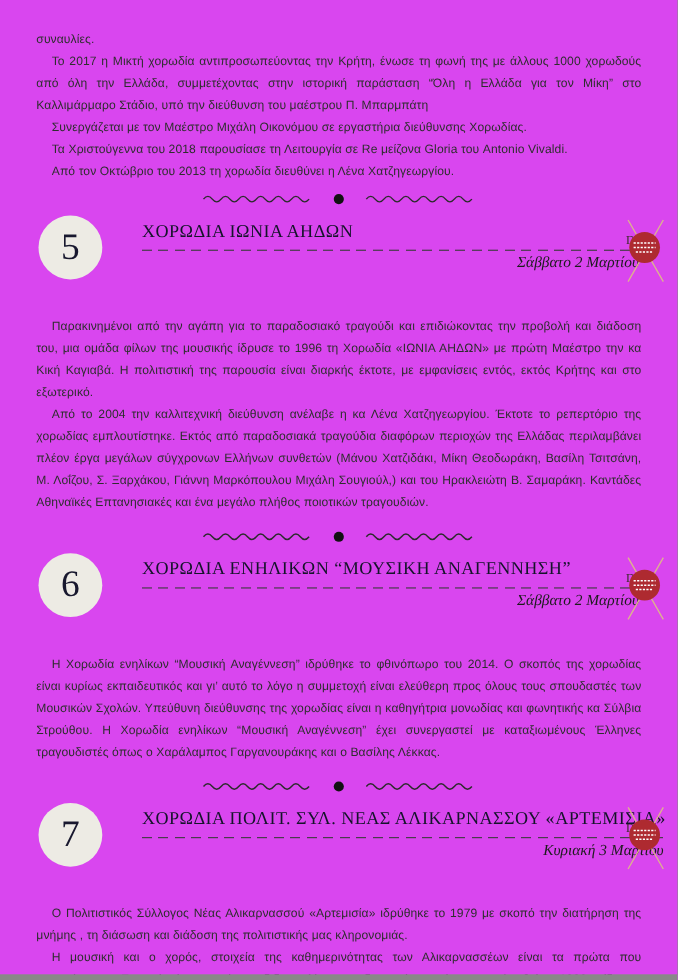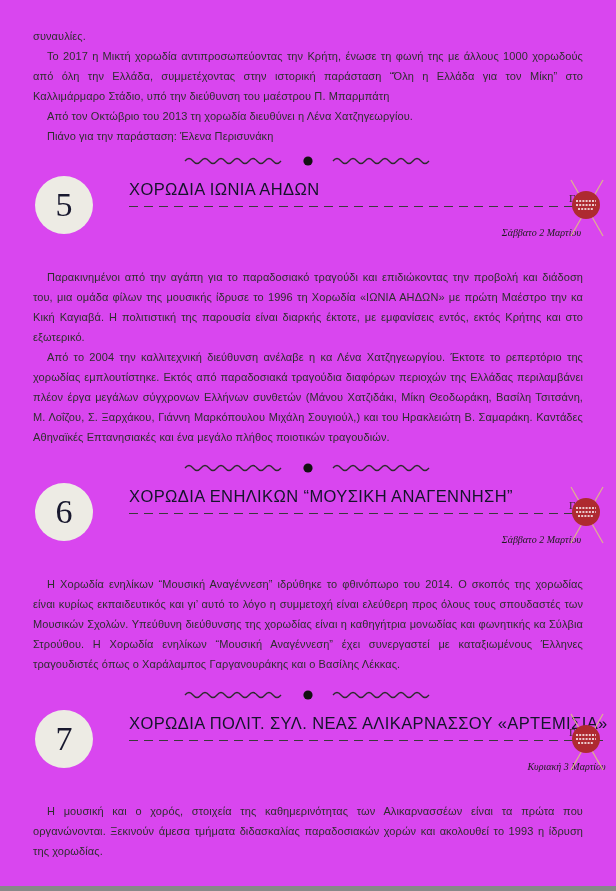--- a/index.html
+++ b/index.html
@@ -45,58 +45,59 @@
     font-family:"Liberation Serif", serif;
     font-size:34px;color:#18182e;
     margin-top:2px;
   }
   .head-main{
     flex:1;
     padding-left:36px;
     padding-top:6px;
   }
   .section-title{
-    font-family:Liberation Sans, sans-serif;
+    font-family:Liberation Serif, serif;
     font-size:16.5px;
     letter-spacing:0.4px;
     color:#14142a;
     white-space:nowrap;
   }
   .dashed-rule{
     height:1px;
     margin-top:7px;
     background:repeating-linear-gradient(90deg,#3a3a3a 0 9px,transparent 9px 15px);
   }
   .section-date{
     font-family:"Liberation Serif", serif;
     font-style:italic;
-    font-size:10px;
+    font-size:14px;
     color:#1c1c1c;
     text-align:right;
-    margin-top:20px;
+    margin-top:4px;
     padding-right:2px;
   }
   .logo{
     position:absolute;
     right:-26px;top:4px;
     width:46px;height:60px;
   }
   .section-body{margin-top:29px;}
   .spacer-small{height:6px;}
 </style>
 </head>
 <body>
 
 <div class="page">
 
   <div class="body-text">
     <p class="no-indent">συναυλίες.</p>
     <p>Το 2017 η Μικτή χορωδία αντιπροσωπεύοντας την Κρήτη, ένωσε τη φωνή της με άλλους 1000 χορωδούς από όλη την Ελλάδα, συμμετέχοντας στην ιστορική παράσταση “Όλη η Ελλάδα για τον Μίκη” στο Καλλιμάρμαρο Στάδιο, υπό την διεύθυνση του μαέστρου Π. Μπαρμπάτη</p>
+    <p>Συνεργάζεται με τον Μαέστρο Μιχάλη Οικονόμου σε εργαστήρια διεύθυνσης Χορωδίας.</p>
+    <p>Τα Χριστούγεννα του 2018 παρουσίασε τη Λειτουργία σε Re μείζονα Gloria του Antonio Vivaldi.</p>
     <p>Από τον Οκτώβριο του 2013 τη χορωδία διευθύνει η Λένα Χατζηγεωργίου.</p>
-    <p>Πιάνο για την παράσταση: Έλενα Περισυνάκη</p>
   </div>
 
   <div class="divider">
     <svg width="250" height="16" viewBox="0 0 250 16">
       <path d="M2,8 q4,-5 8,0 t8,0 t8,0 t8,0 t8,0 t8,0 t8,0 t8,0 t8,0 t8,0 t8,0 t8,0" fill="none" stroke="#2c2c2c" stroke-width="1.3"></path>
       <circle cx="125" cy="8" r="4.6" fill="#111"></circle>
       <path d="M150,8 q4,-5 8,0 t8,0 t8,0 t8,0 t8,0 t8,0 t8,0 t8,0 t8,0 t8,0 t8,0 t8,0" fill="none" stroke="#2c2c2c" stroke-width="1.3"></path>
     </svg>
   </div>
 
@@ -168,17 +169,18 @@
     </div>
     <svg class="logo" viewBox="0 0 46 60">
       <line x1="8" y1="2" x2="40" y2="58" stroke="#ddb48c" stroke-width="1.2"></line>
       <line x1="40" y1="2" x2="8" y2="58" stroke="#ddb48c" stroke-width="1.2"></line>
       <circle cx="23" cy="27" r="14" fill="#ae2a30"></circle>
       <text x="6" y="24" font-family="Liberation Serif, serif" font-size="11" fill="#3a2b28">Γ</text>
       <path d="M13,23 h20 M13,27 h20 M15,31 h16" stroke="#ffffff" stroke-width="1.4" stroke-dasharray="2 1.2"></path>
     </svg>
   </div>
   <div class="section-body body-text">
+    <p>Ο Πολιτιστικός Σύλλογος Νέας Αλικαρνασσού «Αρτεμισία» ιδρύθηκε το 1979 με σκοπό την διατήρηση της μνήμης , τη διάσωση και διάδοση της πολιτιστικής μας κληρονομιάς.</p>
     <p>Η μουσική και ο χορός, στοιχεία της καθημερινότητας των Αλικαρνασσέων είναι τα πρώτα που οργανώνονται. Ξεκινούν άμεσα τμήματα διδασκαλίας παραδοσιακών χορών και ακολουθεί το 1993 η ίδρυση της χορωδίας.</p>
 
   </div>
 
 </div>
 
 </body></html>

